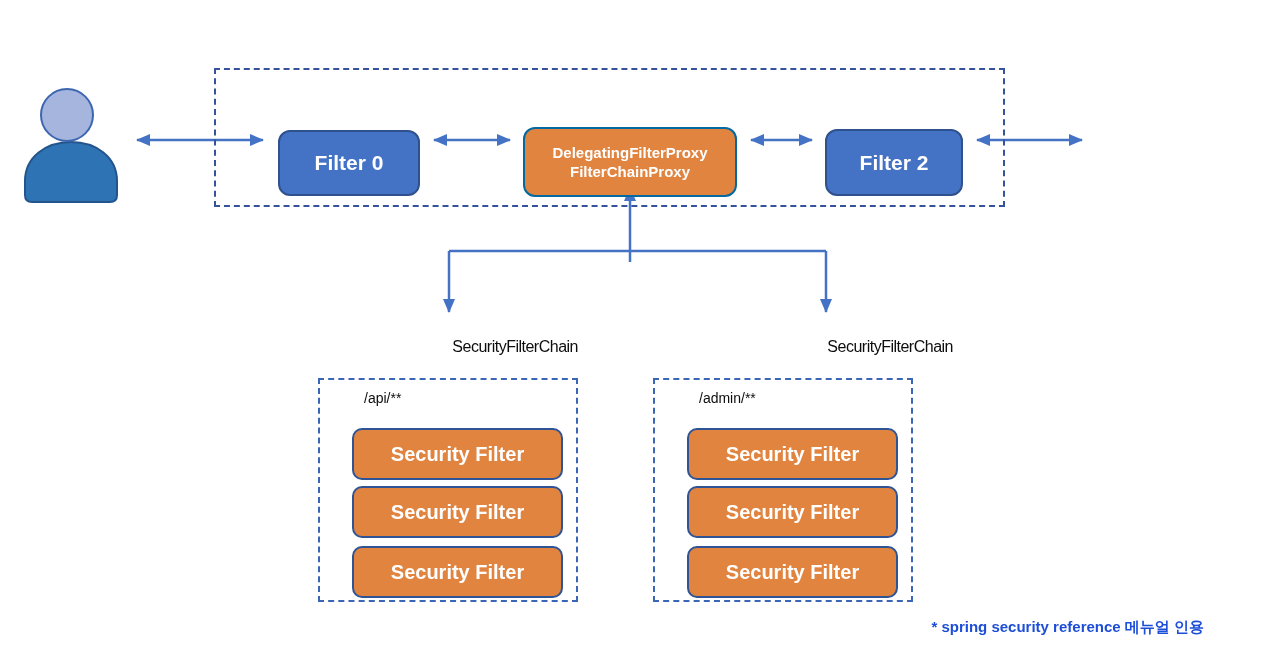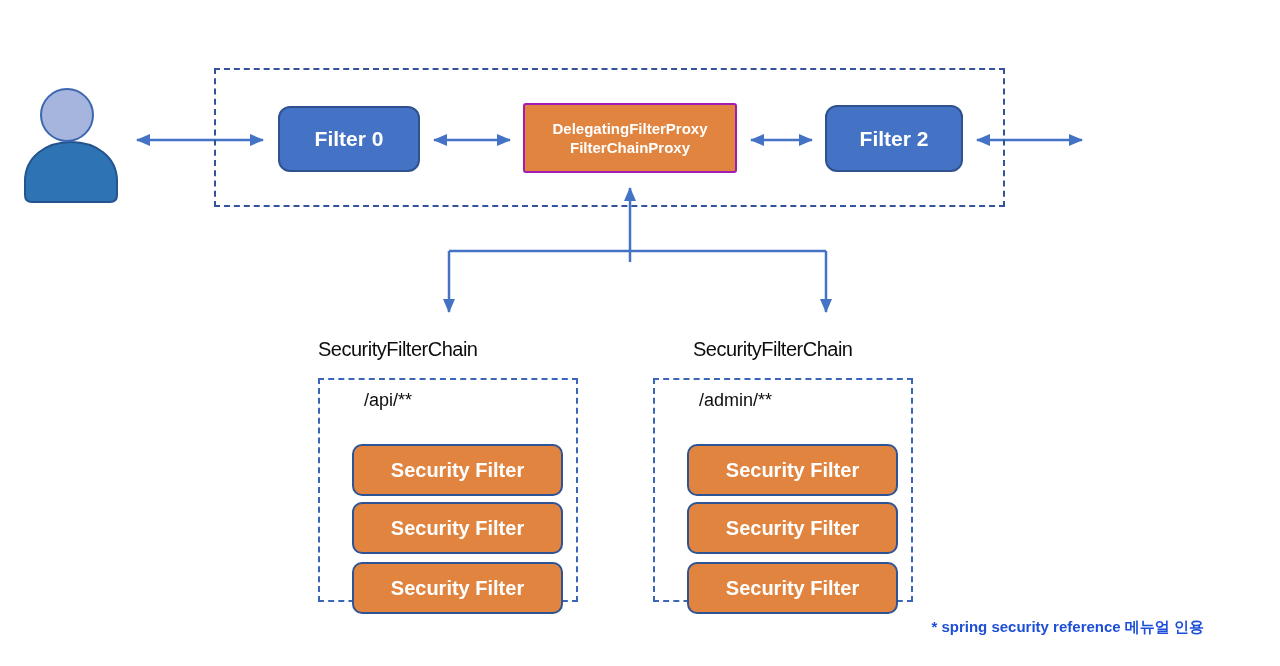--- a/index.html
+++ b/index.html
@@ -22,70 +22,70 @@
     position: absolute;
     display: flex;
     flex-direction: column;
     align-items: center;
     justify-content: center;
     color: #ffffff;
     font-weight: bold;
     text-align: center;
     box-sizing: border-box;
     z-index: 2;
+    margin-top: 24px;
   }
   .node.blue   { background: #4472c4; border: 2px solid #2f528f; border-radius: 12px; font-size: 21px; }
-  .node.orange { background: #e08440; border: 2px solid #a21caf; border-radius: 3px; }
+  .node.orange { background: #e08440; border: 2px solid #0369a1; border-radius: 12px; }
   .node.green  { background: #4fa553; border: 2px solid #2f5496; border-radius: 9px; font-size: 21px; }
   .proxy-line { font-size: 15px; line-height: 1.3; font-weight: bold; }
   .dashed-main {
     position: absolute;
     left: 214px; top: 68px;
     width: 791px; height: 139px;
     border: 2px dashed #35539b;
     box-sizing: border-box;
     z-index: 0;
   }
   .chain-title {
     position: absolute;
     width: 260px;
-    text-align: left;
-    font-size: 20px;
+    text-align: right;
+    font-size: 16px;
     color: #0d0d0d;
     letter-spacing: -0.5px;
     z-index: 2;
   }
   .chain-box {
     position: absolute;
     width: 260px; height: 224px;
     border: 2px dashed #3b66b5;
     box-sizing: border-box;
     z-index: 2;
   }
   .chain-path {
     position: absolute;
     left: 44px; top: 10px;
-    font-size: 18px;
+    font-size: 14px;
     color: #0d0d0d;
   }
   .sec-filter {
     position: absolute;
     left: 32px;
     width: 211px; height: 52px;
     background: #e08440;
     border: 2px solid #2f5496;
     border-radius: 10px;
     box-sizing: border-box;
     display: flex;
     align-items: center;
     justify-content: center;
     color: #ffffff;
     font-weight: bold;
     font-size: 20px;
-    margin-top: 16px;
   }
   .sf-1 { top: 48px; }
   .sf-2 { top: 106px; }
   .sf-3 { top: 166px; }
   .footnote {
     position: absolute;
     right: 76px;
     top: 618px;
     font-size: 15px;
     font-weight: bold;

